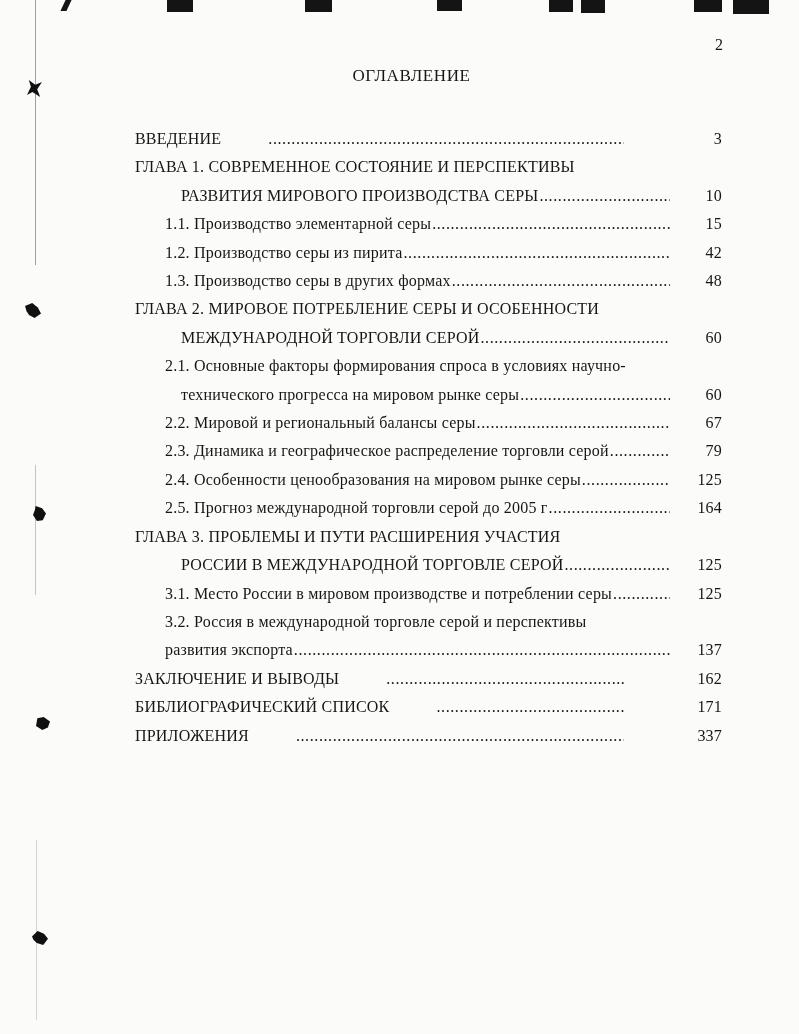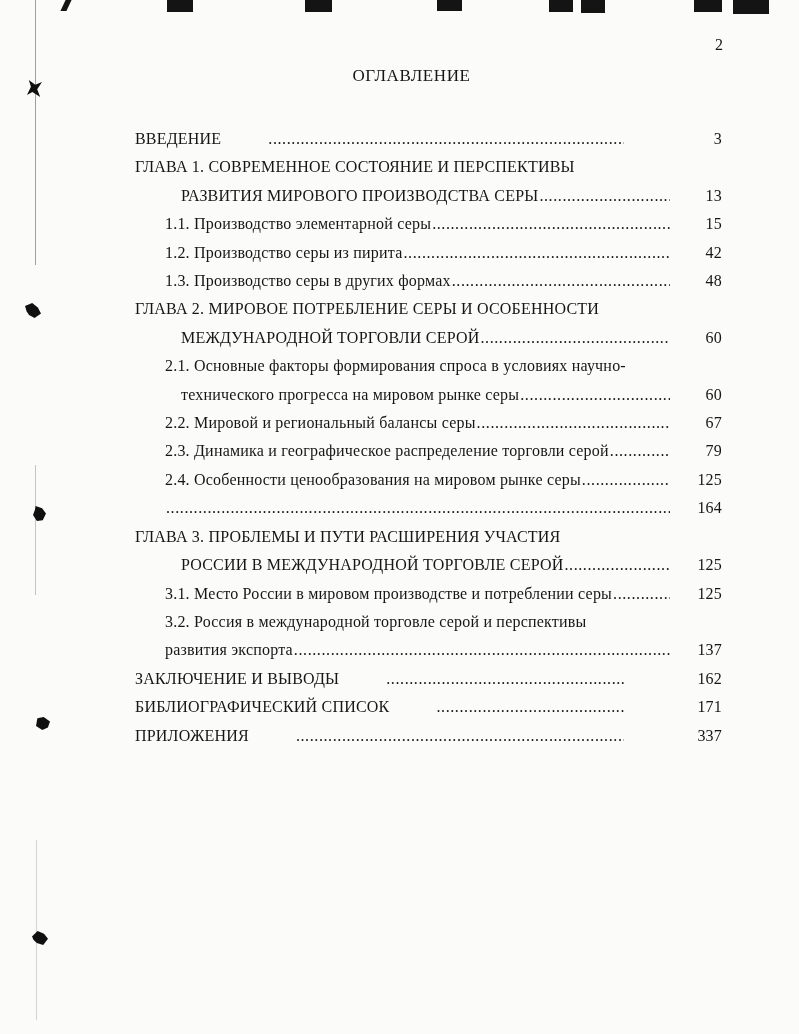--- a/index.html
+++ b/index.html
@@ -105,21 +105,21 @@
         <span class="toc-text">ВВЕДЕНИЕ</span>
         <span class="leader">................................................................................................................................................................................................................................................</span>
         <span class="pagenum">3</span>
       </div>
       <div class="toc-line indent-0">
         <span class="toc-text">ГЛАВА 1. СОВРЕМЕННОЕ СОСТОЯНИЕ И ПЕРСПЕКТИВЫ</span>
       </div>
       <div class="toc-line indent-2">
         <span class="toc-text">РАЗВИТИЯ МИРОВОГО ПРОИЗВОДСТВА СЕРЫ</span>
         <span class="leader">................................................................................................................................................................................................................................................</span>
-        <span class="pagenum">13</span>
+        <span class="pagenum">10</span>
       </div>
       <div class="toc-line indent-1">
         <span class="toc-text">1.1. Производство элементарной серы</span>
         <span class="leader">................................................................................................................................................................................................................................................</span>
         <span class="pagenum">15</span>
       </div>
       <div class="toc-line indent-1">
         <span class="toc-text">1.2. Производство серы из пирита</span>
         <span class="leader">................................................................................................................................................................................................................................................</span>
         <span class="pagenum">42</span>
@@ -154,20 +154,21 @@
         <span class="toc-text">2.3. Динамика и географическое распределение торговли серой</span>
         <span class="leader">................................................................................................................................................................................................................................................</span>
         <span class="pagenum">79</span>
       </div>
       <div class="toc-line indent-1">
         <span class="toc-text">2.4. Особенности ценообразования на мировом рынке серы</span>
         <span class="leader">................................................................................................................................................................................................................................................</span>
         <span class="pagenum">125</span>
       </div>
       <div class="toc-line indent-1">
+        <span class="toc-text">2.5. Прогноз международной торговли серой до 2005 г</span>
         <span class="leader">................................................................................................................................................................................................................................................</span>
         <span class="pagenum">164</span>
       </div>
       <div class="toc-line indent-0">
         <span class="toc-text">ГЛАВА 3. ПРОБЛЕМЫ И ПУТИ РАСШИРЕНИЯ УЧАСТИЯ</span>
       </div>
       <div class="toc-line indent-2">
         <span class="toc-text">РОССИИ В МЕЖДУНАРОДНОЙ ТОРГОВЛЕ СЕРОЙ</span>
         <span class="leader">................................................................................................................................................................................................................................................</span>
         <span class="pagenum">125</span>

